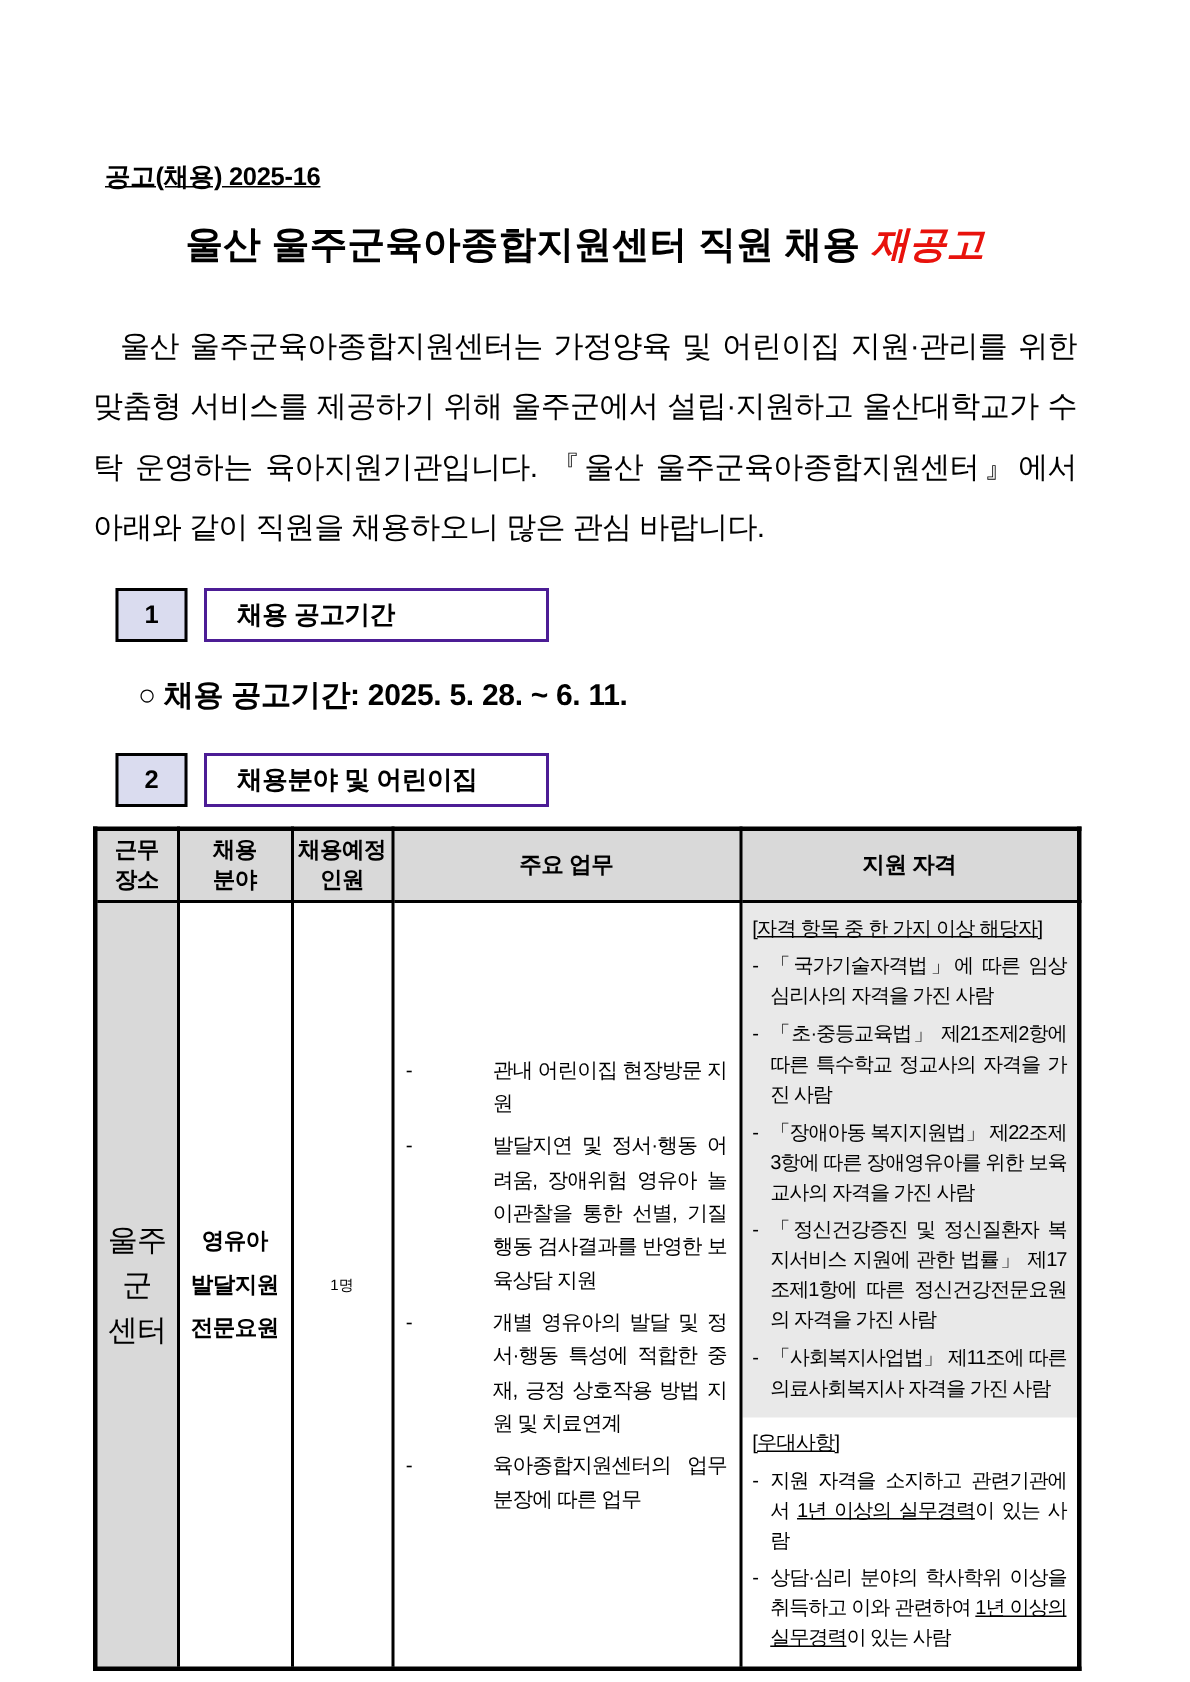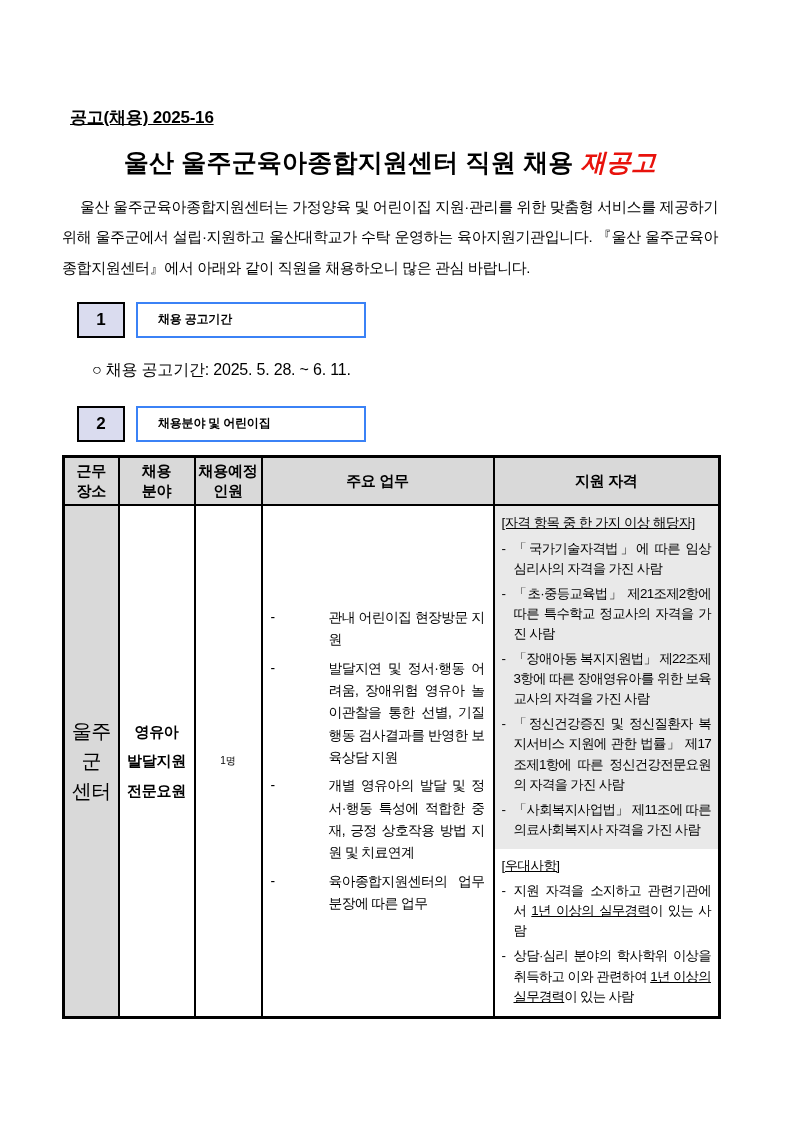--- a/index.html
+++ b/index.html
@@ -19,41 +19,41 @@
   .notice-no{
     font-size:17px;font-weight:bold;text-decoration:underline;
     margin-left:8px;letter-spacing:-0.2px;
   }
   .title{
     margin-top:17px;text-align:center;font-size:25px;font-weight:800;
     letter-spacing:0.2px;white-space:nowrap;
   }
   .title .red{color:var(--highlight-red);font-style:italic;}
   .intro{
-    margin-top:13px;font-size:15px;line-height:2.02;text-align:justify;
+    margin-top:32px;font-size:20px;line-height:2.02;text-align:justify;
     text-indent:18px;word-break:break-all;letter-spacing:-0.4px;
   }
   .dateblock{
     margin-top:26px;text-align:right;font-weight:bold;font-size:16.5px;line-height:1.42;
   }
   .section-header{display:flex;gap:11px;margin-left:15px;height:36px;}
   .section-header.first{margin-top:19px;}
   .section-header.second{margin-top:25px;}
   .sec-num{
     width:48px;height:36px;background:var(--section-number-bg);
     border:2px solid #000;display:flex;align-items:center;justify-content:center;
     font-weight:bold;font-size:17px;
   }
   .sec-title{
-    width:230px;height:36px;border:2px solid #3b82f6;background:#fff;
+    width:230px;height:36px;border:2px solid #4c1d95;background:#fff;
     display:flex;align-items:center;padding-left:20px;
-    font-weight:bold;font-size:12px;letter-spacing:-0.2px;
+    font-weight:bold;font-size:17px;letter-spacing:-0.2px;
   }
   .circle-line{
-    margin:22px 0 0 30px;font-weight:normal;font-size:16px;letter-spacing:-0.2px;
+    margin:22px 0 0 30px;font-weight:bold;font-size:20px;letter-spacing:-0.2px;
   }
   table.recruit{
     border-collapse:collapse;width:656px;margin-top:13px;table-layout:fixed;
     border:3px solid #000;
   }
   table.recruit th,table.recruit td{border:2px solid #000;}
   table.recruit th{
     background:var(--table-header-bg);font-size:15px;font-weight:bold;
     padding:3px 1px;white-space:pre-line;line-height:1.35;height:44px;
     letter-spacing:-0.3px;

